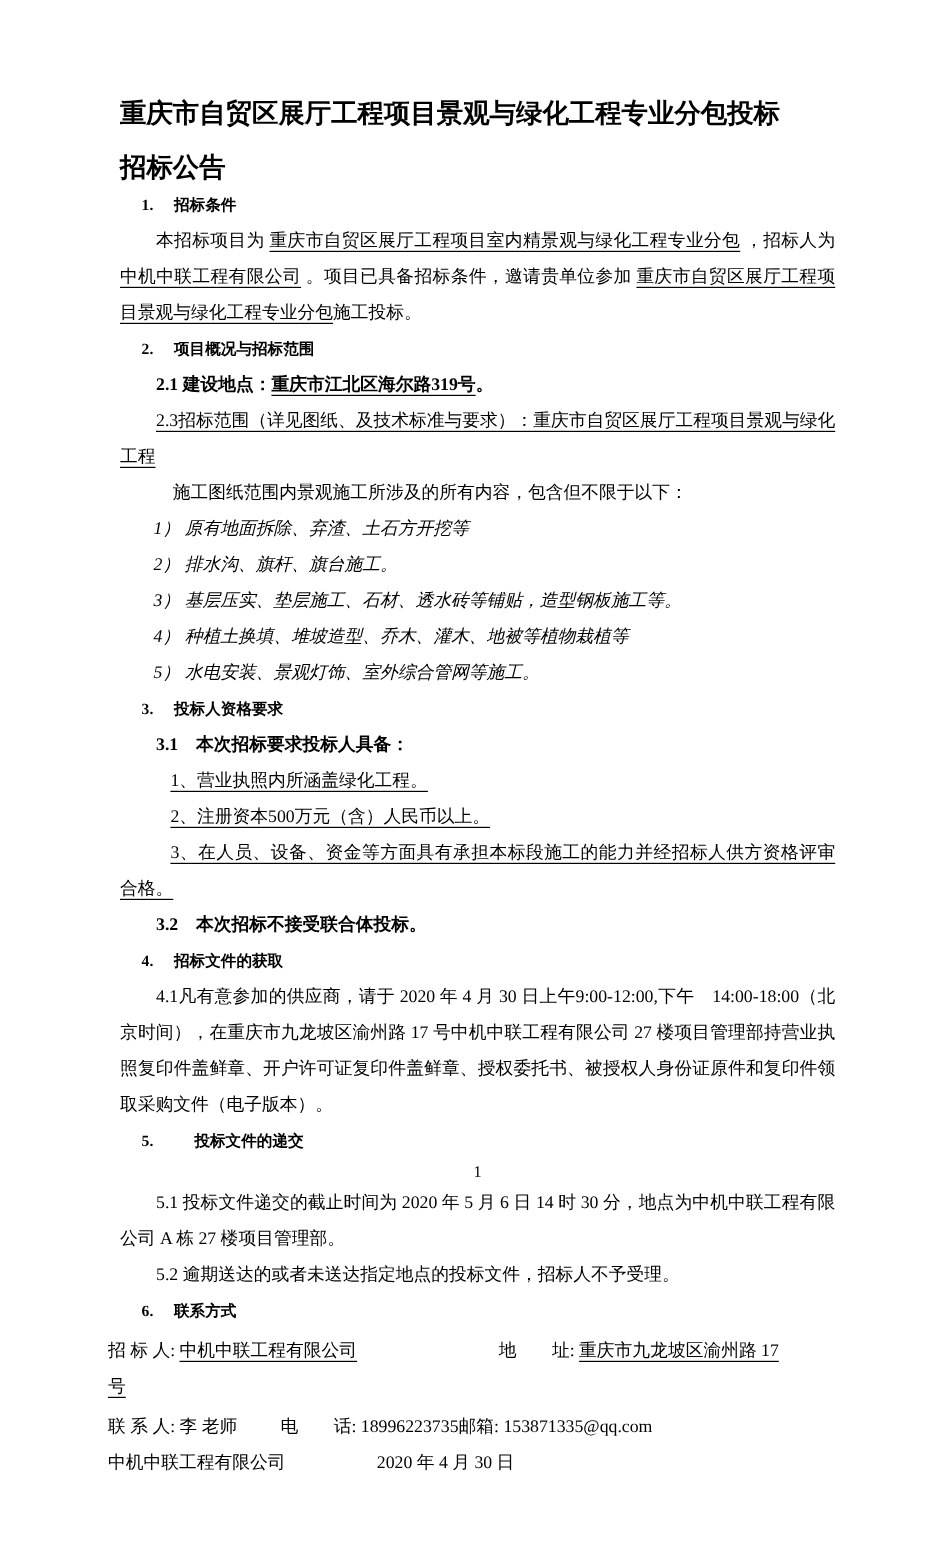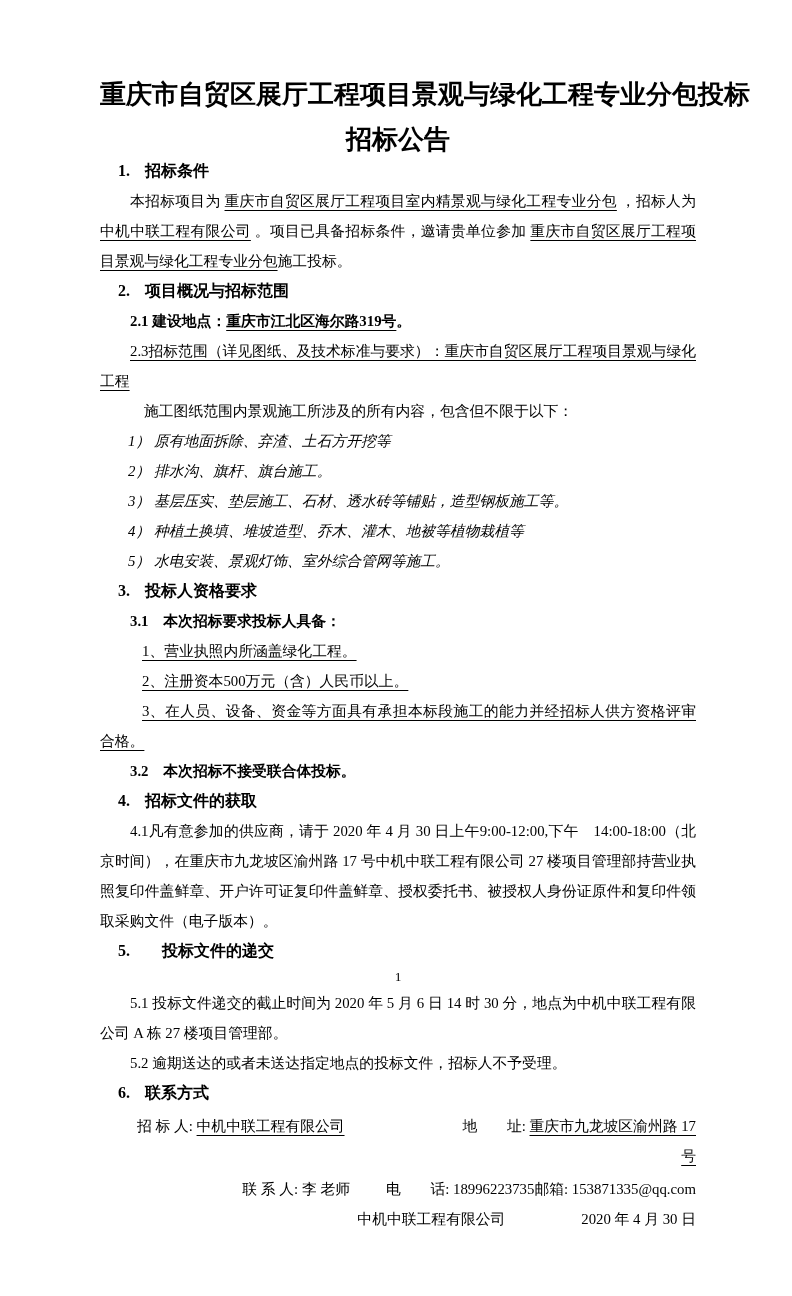--- a/index.html
+++ b/index.html
@@ -14,29 +14,29 @@
     box-sizing: border-box;
     width: 792px;
     height: 1296px;
     padding: 72px 96px 0 100px;
     font-family: "Liberation Serif", "DejaVu Serif", serif;
     font-size: 14.8px;
     color: #000000;
     background: #ffffff;
   }
   .title {
-    text-align: center;
+    text-align: left;
     font-weight: bold;
-    font-size: 26px;
+    font-size: 22px;
     line-height: 45px;
     white-space: nowrap;
   }
   .h {
     font-weight: bold;
-    font-size: 16px;
+    font-size: 13px;
     line-height: 30px;
     margin-left: 18px;
   }
   .h-first { margin-top: -6px; }
   .hn {
     display: inline-block;
     min-width: 27px;
     font-weight: bold;
   }
   .hn-wide { min-width: 44px; }
@@ -56,21 +56,21 @@
     text-underline-offset: 4px;
   }
   .pagenum {
     text-align: center;
     font-size: 13.5px;
     line-height: 22px;
   }
   .contact-row {
     margin-left: -10px;
     line-height: 30px;
-    text-align: right;
+    text-align: left;
     white-space: nowrap;
   }
   .sp-addr  { margin-left: 118px; }
   .sp-phone { margin-left: 36px; }
   .sp-email { }
   .sp-date  { margin-left: 76px; }
   .row-gap { margin-top: 3px; }
 </style>
 </head>
 <body>

